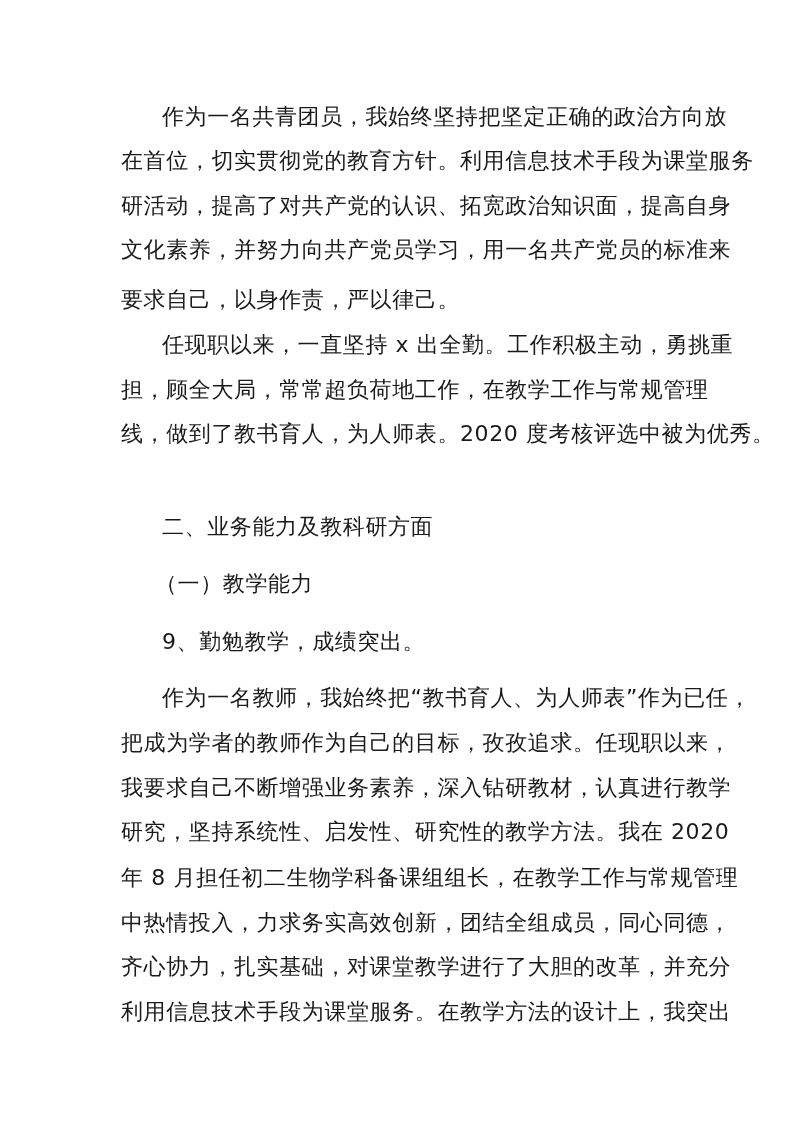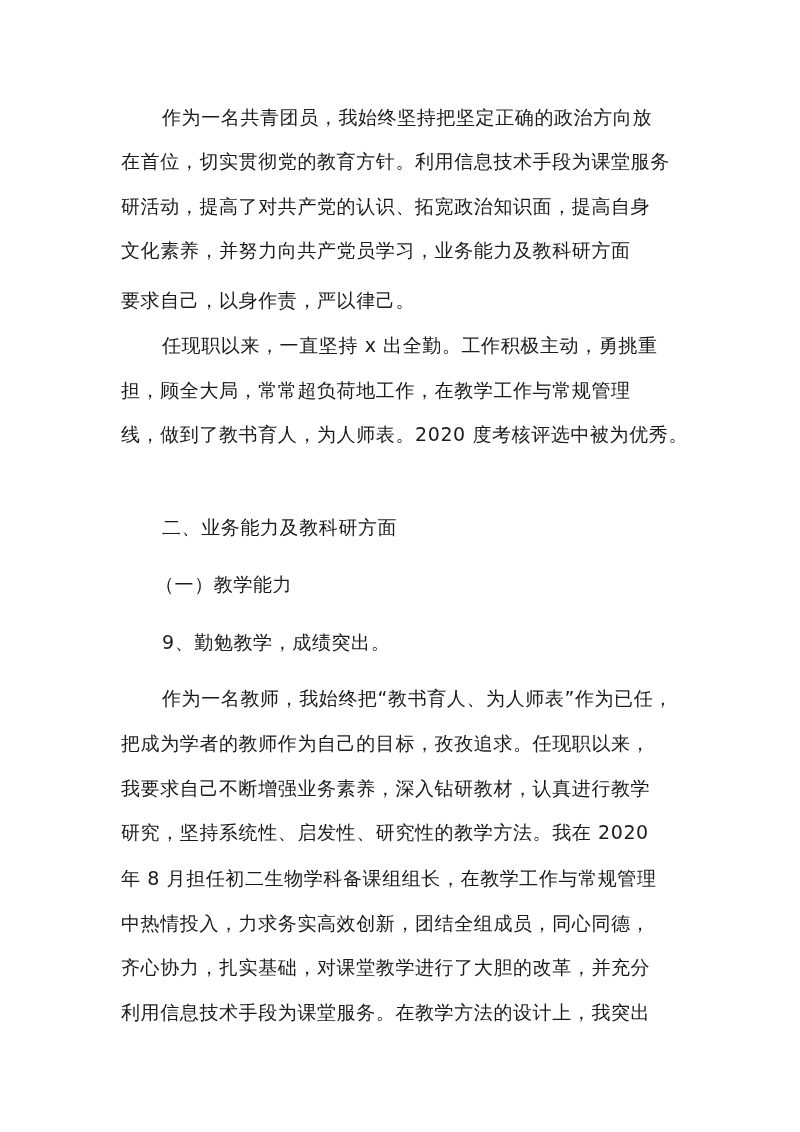--- a/index.html
+++ b/index.html
@@ -1,30 +1,30 @@
 <!DOCTYPE html>
 <html><head>
 <meta charset="utf-8">
 <style>
   html, body { margin:0; padding:0; background:#ffffff; }
   body { width:800px; height:1132px; position:relative; overflow:hidden;
          font-family:"DejaVu Sans","Liberation Sans",sans-serif; color:#1a1a1a; }
   .page { position:absolute; left:121px; top:0; width:560px; }
-  .line { position:absolute; left:0; font-size:19px; line-height:24px; white-space:nowrap; letter-spacing:0.6px; }
+  .line { position:absolute; left:0; font-size:22px; line-height:24px; white-space:nowrap; letter-spacing:0.6px; }
   .indent { left:41px; }
 </style>
 </head>
 <body>
 
 <div class="page">
 
   <div class="line indent" style="top:105px">作为一名共青团员，我始终坚持把坚定正确的政治方向放</div>
   <div class="line" style="top:149px">在首位，切实贯彻党的教育方针。利用信息技术手段为课堂服务</div>
   <div class="line" style="top:194px">研活动，提高了对共产党的认识、拓宽政治知识面，提高自身</div>
-  <div class="line" style="top:238px">文化素养，并努力向共产党员学习，业务能力及教科研方面</div>
+  <div class="line" style="top:238px">文化素养，并努力向共产党员学习，用一名共产党员的标准来</div>
   <div class="line" style="top:288px">要求自己，以身作责，严以律己。</div>
 
   <div class="line indent" style="top:333px">任现职以来，一直坚持 x 出全勤。工作积极主动，勇挑重</div>
   <div class="line" style="top:378px">担，顾全大局，常常超负荷地工作，在教学工作与常规管理</div>
   <div class="line" style="top:422px">线，做到了教书育人，为人师表。2020 度考核评选中被为优秀。</div>
 
   <div class="line indent" style="top:515px">二、业务能力及教科研方面</div>
   <div class="line indent" style="top:572px; left:34px">（一）教学能力</div>
   <div class="line indent" style="top:630px">9、勤勉教学，成绩突出。</div>
 

